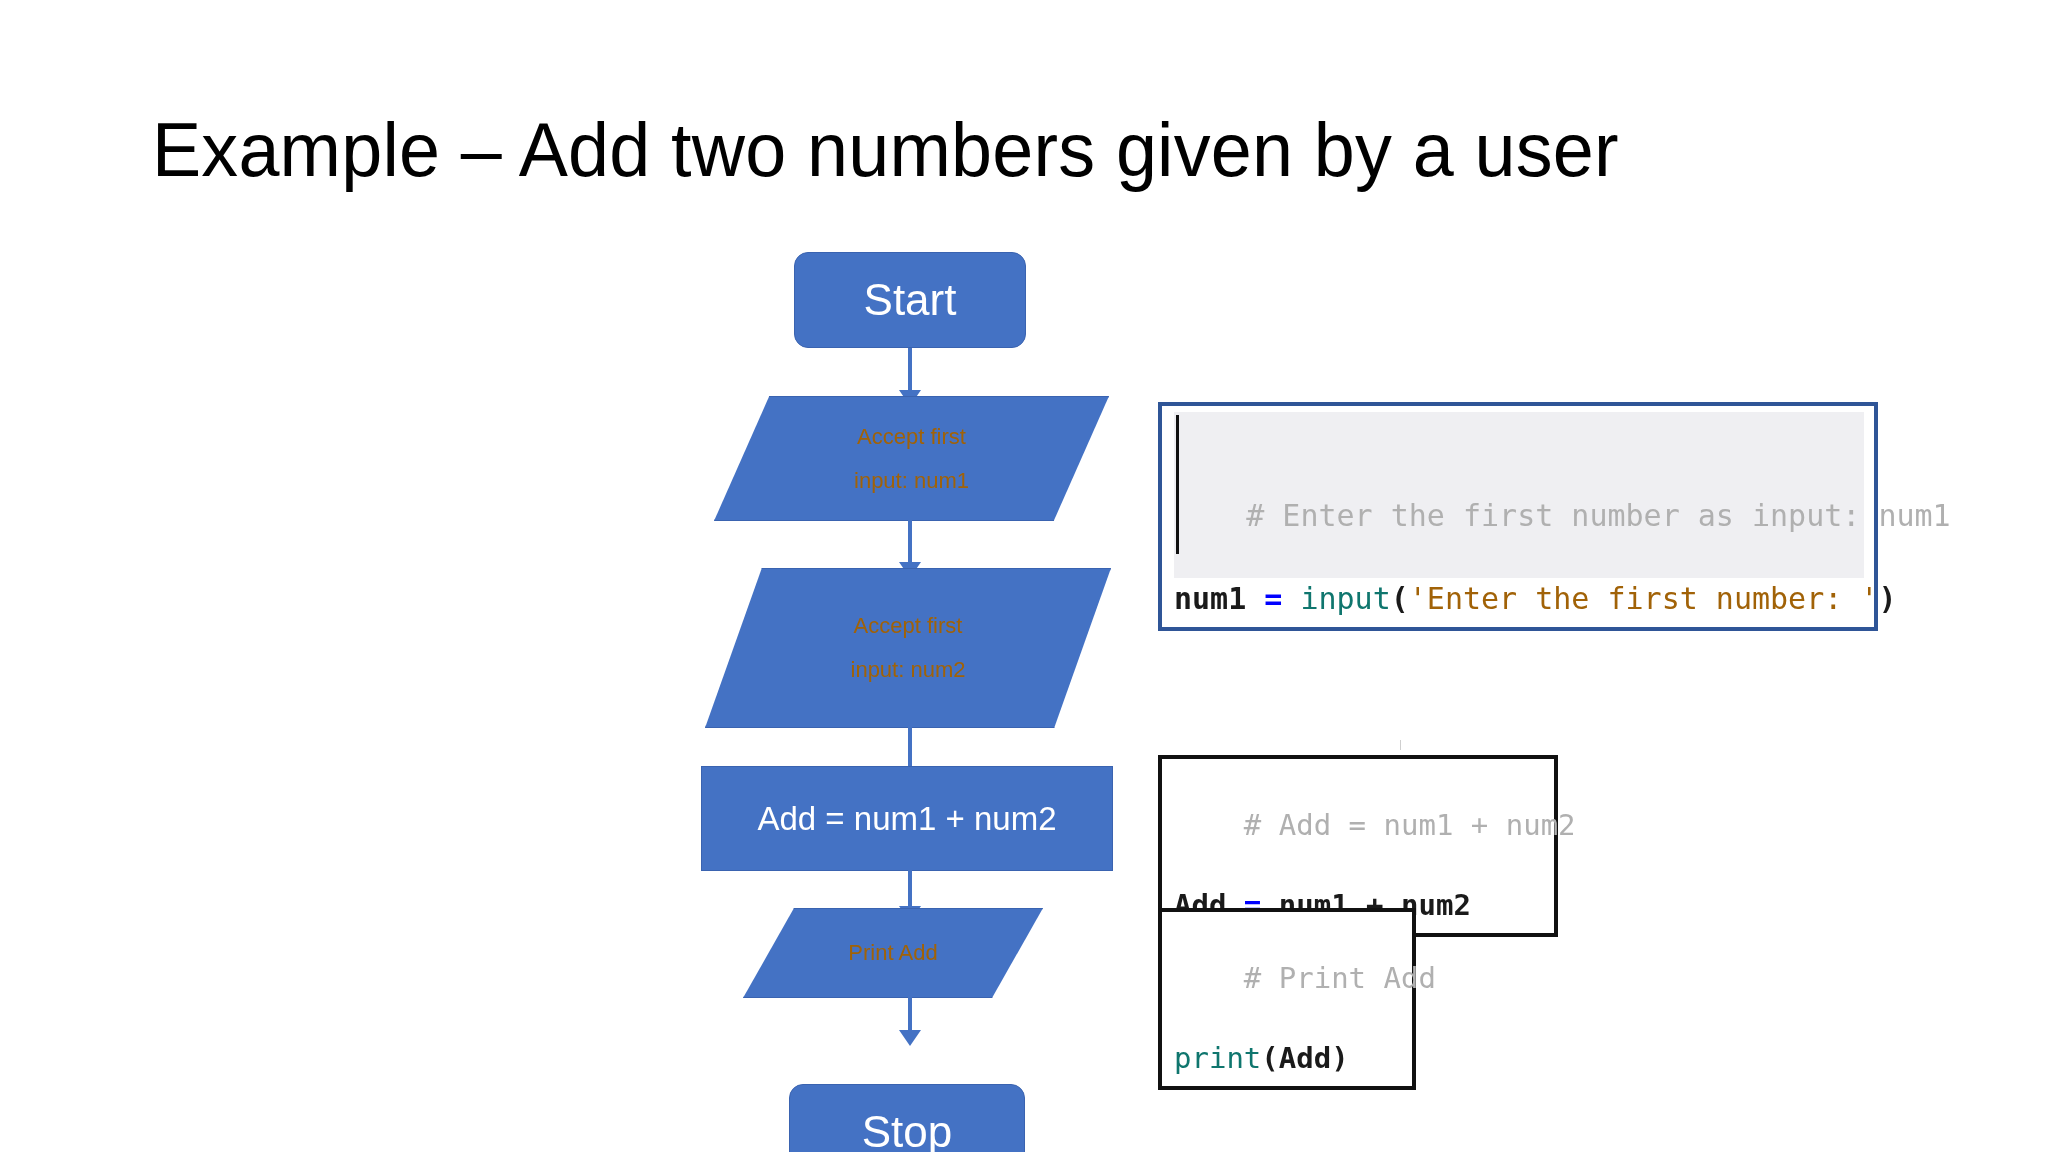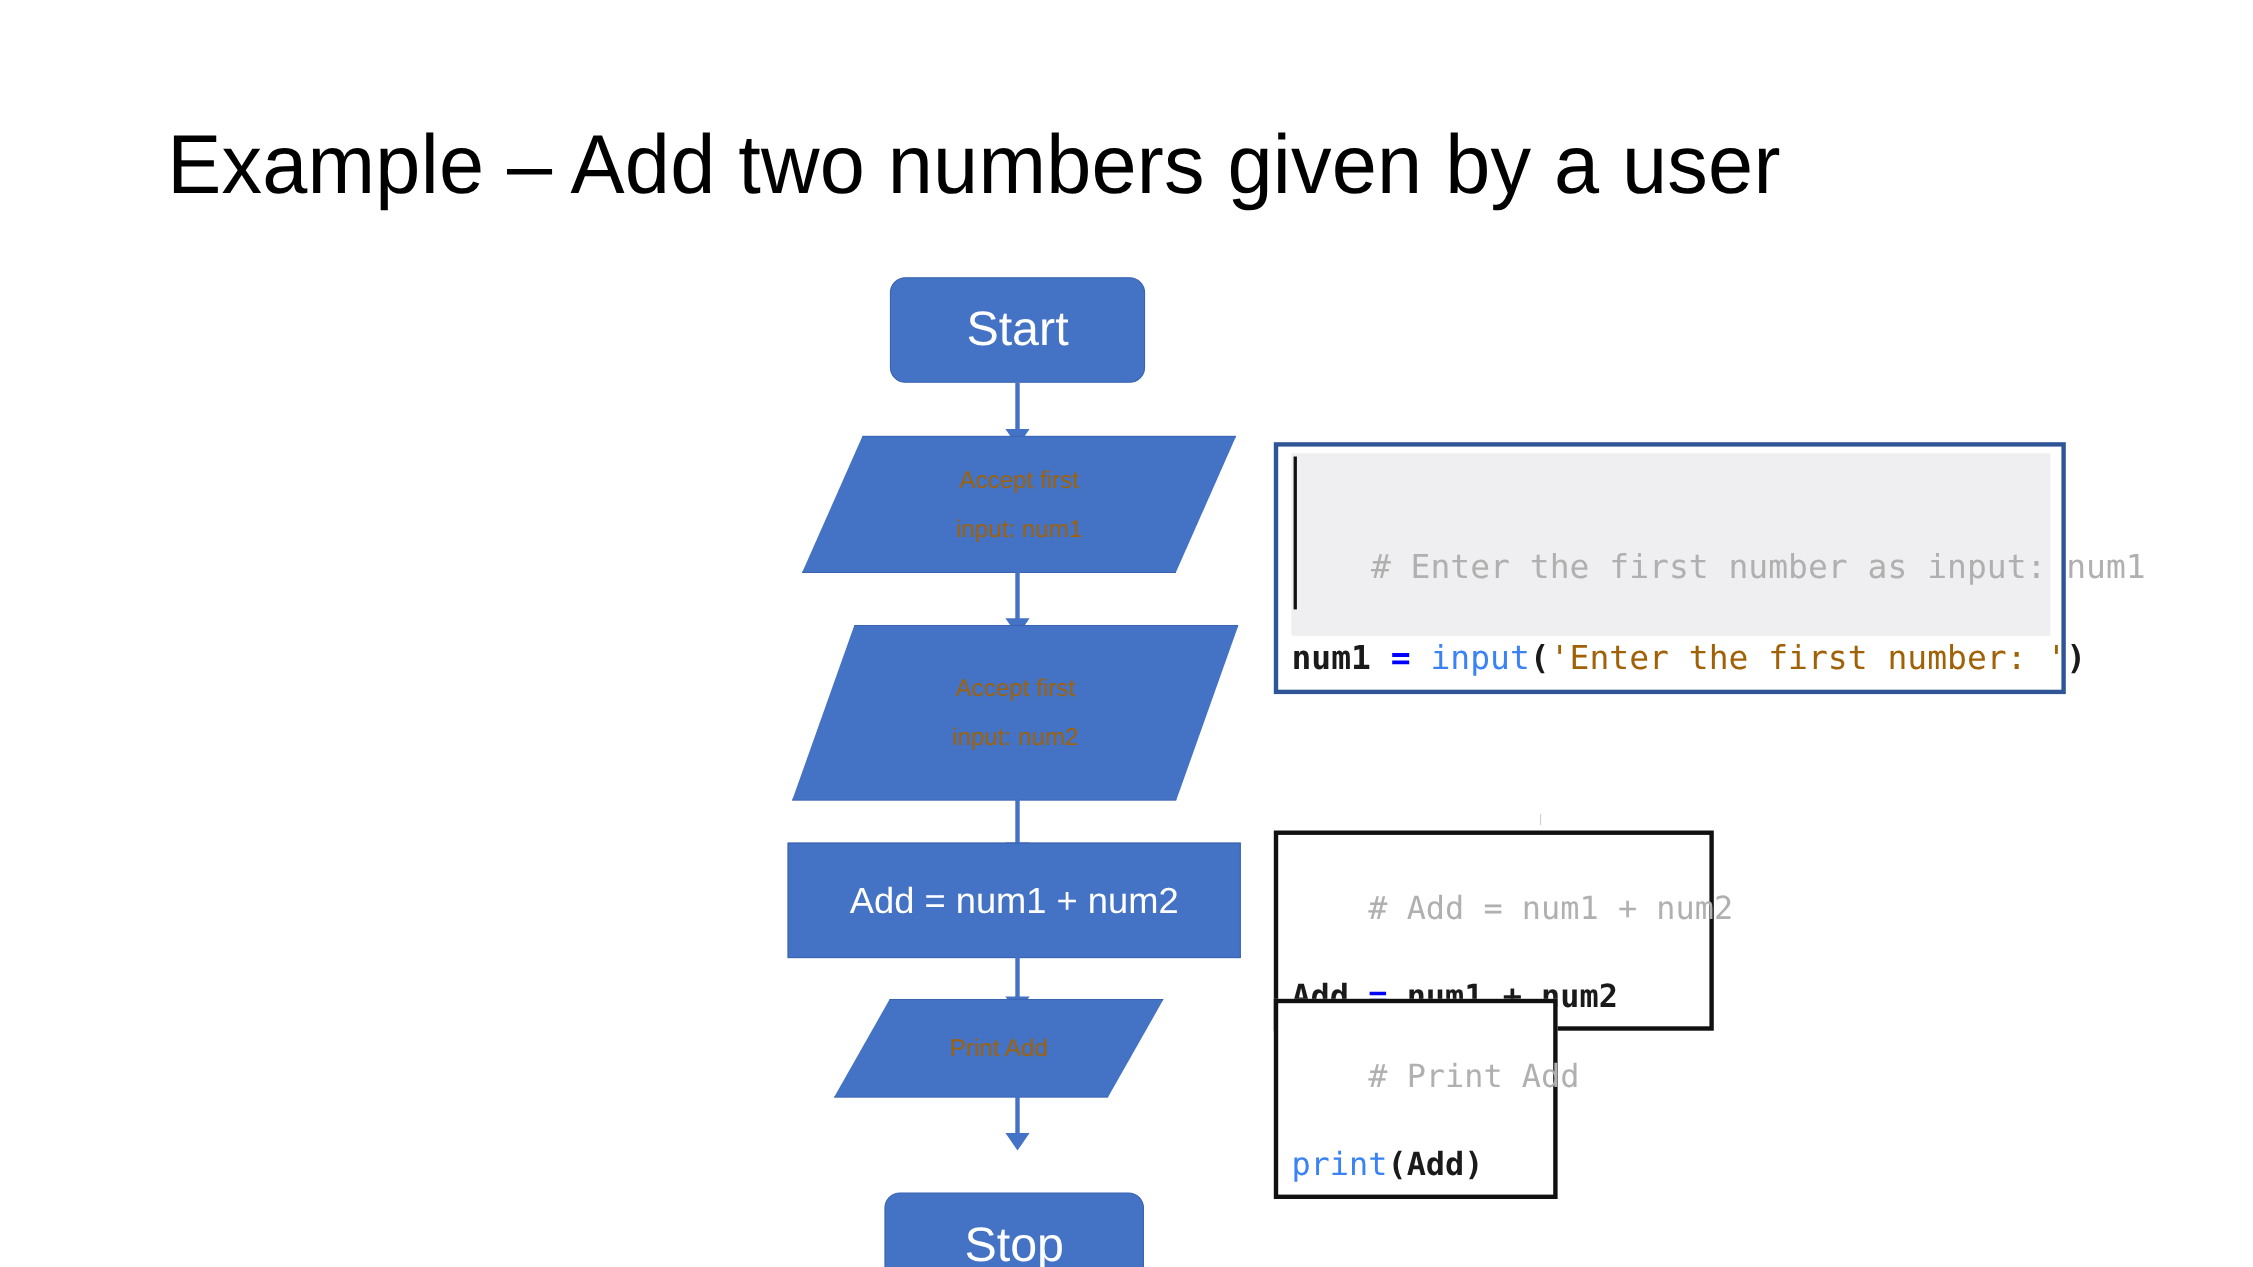--- a/index.html
+++ b/index.html
@@ -26,21 +26,21 @@
     font-weight: 400;
     letter-spacing: 0.2px;
     white-space: nowrap;
     transform: scaleX(0.97);
     transform-origin: left center;
   }
 
   
   .flow {
     position: absolute;
-    left: 16px;
+    left: 1px;
     top: 0;
     width: 1200px;
     height: 1152px;
   }
 
   .node {
     position: absolute;
     box-sizing: border-box;
     display: flex;
     align-items: center;
@@ -132,21 +132,21 @@
   .caret {
     position: absolute;
     left: 2px;
     top: 3px;
     width: 3px;
     height: 84%;
     background: #111111;
   }
   .tok-var   { color: #1a1a1a; font-weight: 700; }
   .tok-op    { color: #0000ff; font-weight: 700; }
-  .tok-fn    { color: #3b82f6; }
+  .tok-fn    { color: #0f766e; }
   .tok-punct { color: #1a1a1a; font-weight: 700; }
   .tok-str   { color: #a16207; }
   .tok-plain { color: #1a1a1a; font-weight: 700; }
 
   .cb1 { left: 1158px; top: 402px; width: 720px; font-size: 30px; }
   .cb2 { left: 1158px; top: 755px; width: 400px; font-size: 29px; }
   .cb3 { left: 1158px; top: 908px; width: 258px; font-size: 29px; }
 
   .artifact {
     position: absolute;

